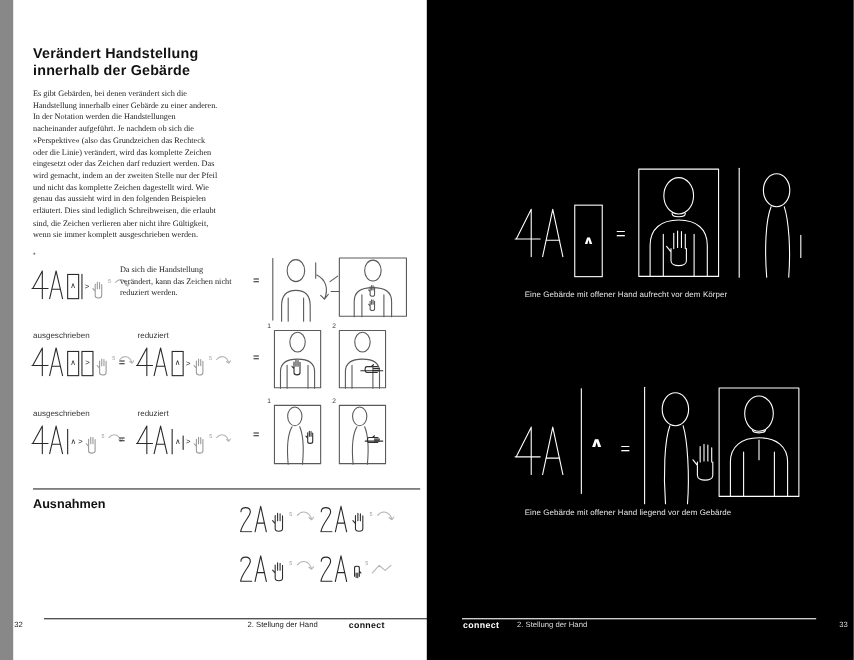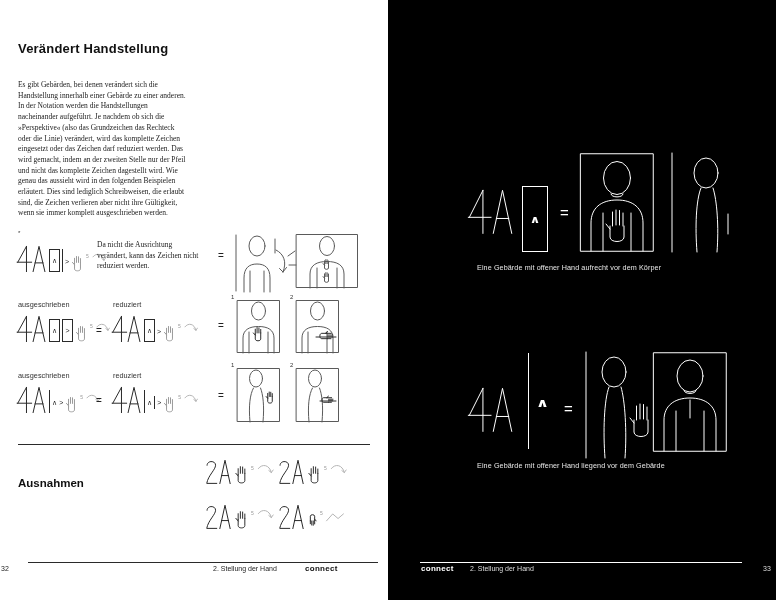--- a/index.html
+++ b/index.html
@@ -1,19 +1,19 @@
 <!DOCTYPE html>
 <html><head>
 <meta charset="utf-8">
 <style>
   html,body{margin:0;padding:0;background:#888;}
   .spread{position:relative;width:776px;height:600px;overflow:hidden;
           font-family:"Liberation Sans","DejaVu Sans",sans-serif;}
   .page{position:absolute;top:0;height:600px;}
-  .page-left{left:0;width:432px;background:#ffffff;color:#1d1d1b;}
+  .page-left{left:12px;width:432px;background:#ffffff;color:#1d1d1b;}
   .page-right{left:388px;width:388px;background:#000000;color:#ffffff;}
   .abs{position:absolute;}
 
   
   .h1{font-size:13px;font-weight:bold;line-height:15px;letter-spacing:.2px;color:#111;}
   .body-text{font-size:7.5px;line-height:10.7px;color:#222;font-family:Liberation Serif, serif;}
   .small-label{font-size:7.3px;color:#333;}
   .h2{font-size:11.5px;font-weight:bold;color:#111;}
   .footer-text{font-size:7px;color:#222;}
   .brand{font-size:8px;font-weight:bold;letter-spacing:.3px;}
@@ -85,20 +85,21 @@
     </symbol>
   </defs>
 </svg>
 
 <div class="spread">
 
   <div class="page page-left">
 
     <div class="abs h1" style="left:18px;top:41px;">
       <div>Verändert Handstellung</div>
+      <div>innerhalb der Gebärde</div>
     </div>
 
     <div class="abs body-text" style="left:18px;top:80px;width:168px;">Es gibt Gebärden, bei denen verändert sich die Handstellung innerhalb einer Gebärde zu einer anderen. In der Notation werden die Handstellungen nacheinander aufgeführt. Je nachdem ob sich die »Perspektive« (also das Grundzeichen das Rechteck oder die Linie) verändert, wird das komplette Zeichen eingesetzt oder das Zeichen darf reduziert werden. Das wird gemacht, indem an der zweiten Stelle nur der Pfeil und nicht das komplette Zeichen dagestellt wird. Wie genau das aussieht wird in den folgenden Beispielen erläutert. Dies sind lediglich Schreibweisen, die erlaubt sind, die Zeichen verlieren aber nicht ihre Gültigkeit, wenn sie immer komplett ausgeschrieben werden.</div>
 
 
     <div class="abs small-label" style="left:18px;top:230px;font-size:6px;">*</div>
 
     <div class="nrow" style="left:15px;top:245px;">
       <svg class="lineart n4a" viewBox="0 0 46 40" preserveAspectRatio="none" aria-label="4A">
           <use href="#sym4a"></use>
@@ -110,21 +111,21 @@
       <span class="nsm">&gt;</span>
       <svg class="lineart nhand grey-hand" viewBox="0 0 22 30">
           <use href="#symhand"></use>
         </svg>
       <span class="nsup">5</span>
       <svg class="lineart narc grey-arrow" viewBox="0 0 26 20">
           <use href="#symarc"></use>
         </svg>
     </div>
 
-    <div class="abs body-text" style="left:97px;top:240px;width:104px;">Da nicht die Ausrichtung verändert, kann das Zeichen nicht reduziert werden.</div>
+    <div class="abs body-text" style="left:97px;top:240px;width:104px;">Da sich die Handstellung verändert, kann das Zeichen nicht reduziert werden.</div>
 
     <span class="abs neq" style="left:218px;top:250px;">=</span>
 
     <svg class="abs lineart fig" style="left:232px;top:234px;" width="68" height="58" viewBox="0 0 68 58">
       <path d="M4,1 V57"></path>
       <ellipse cx="25" cy="12" rx="8" ry="10"></ellipse>
       <path d="M12,58 V44 C12,34 17,30 25,30 C33,30 38,34 38,44 V58"></path>
       <path d="M18,37 V58 M32,37 V58"></path>
       <path d="M43,5 V19"></path>
       <path d="M44,16 C52,20 55,28 51,38 M51,38 L47.5,34.5 M51,38 L54.5,33.5"></path>
@@ -254,21 +255,21 @@
       <ellipse cx="19" cy="10.5" rx="6.5" ry="8.5"></ellipse>
       <path d="M13,54 C11.5,38 13,26 16.5,20 M26,54 C27.5,38 26,26 23.5,20"></path>
       <g class="dark-hand">
         <path d="M24,33 H40"></path>
         <use href="#symhand" width="10" height="14" transform="translate(39,27) rotate(90)"></use>
       </g>
     </svg>
 
     <div class="abs rule" style="left:18px;top:444px;width:352px;"></div>
 
-    <div class="abs h2" style="left:18px;top:453px;margin-top:24px;">Ausnahmen</div>
+    <div class="abs h2" style="left:18px;top:453px;">Ausnahmen</div>
 
 
     <div class="nrow" style="left:204px;top:459px;">
       <svg class="lineart n2a" viewBox="0 0 46 40" preserveAspectRatio="none" aria-label="2A">
           <use href="#sym2a"></use>
         </svg>
       <svg class="lineart exhand dark-hand" viewBox="0 0 22 30">
           <use href="#symhand"></use>
         </svg>
       <span class="nsup">5</span>

